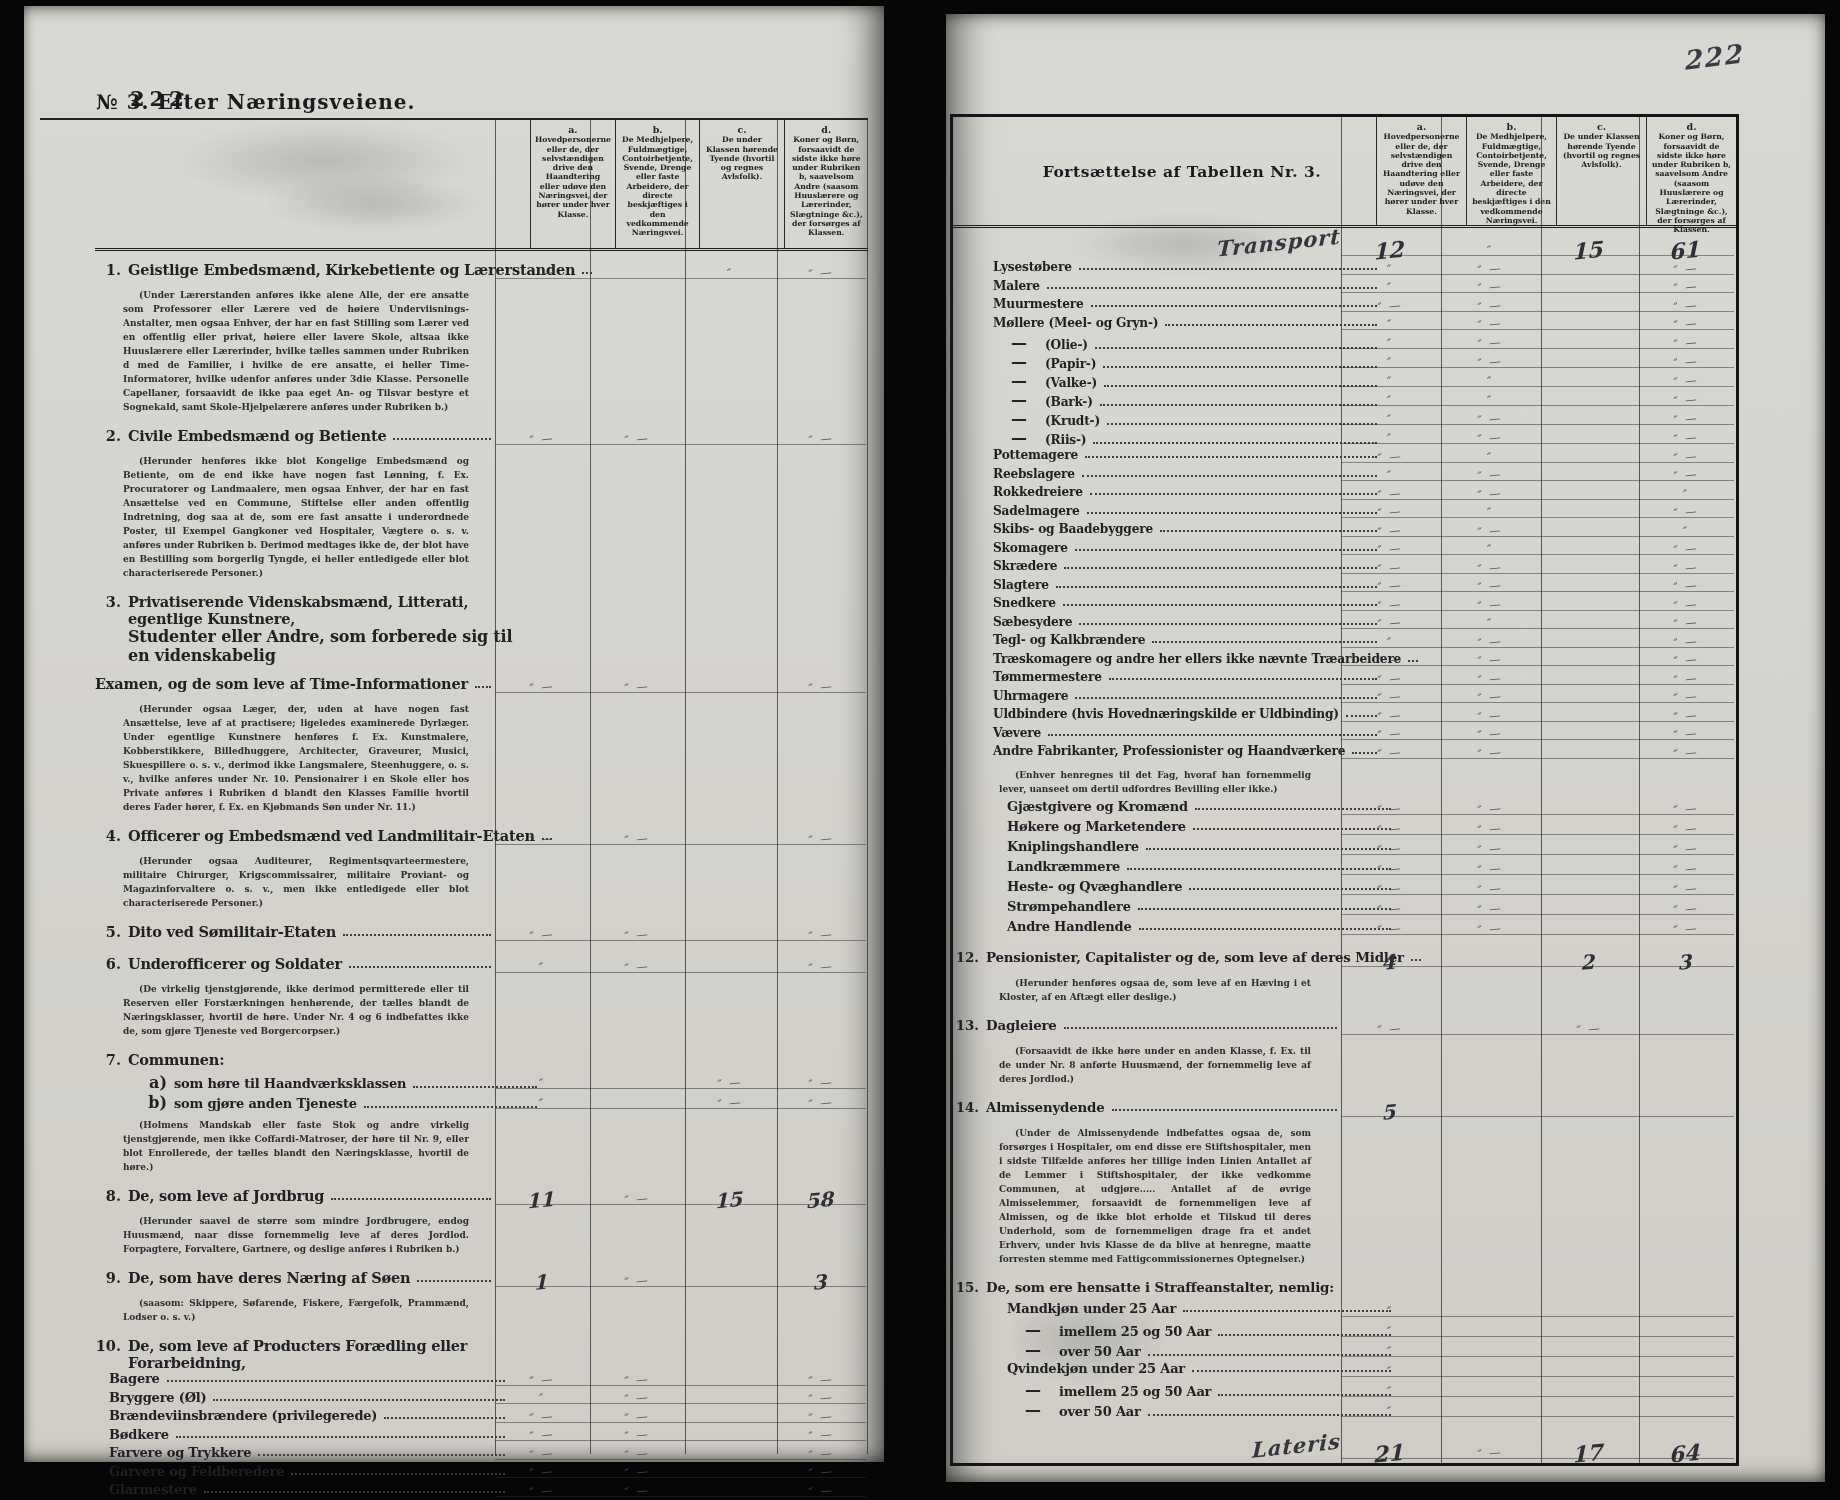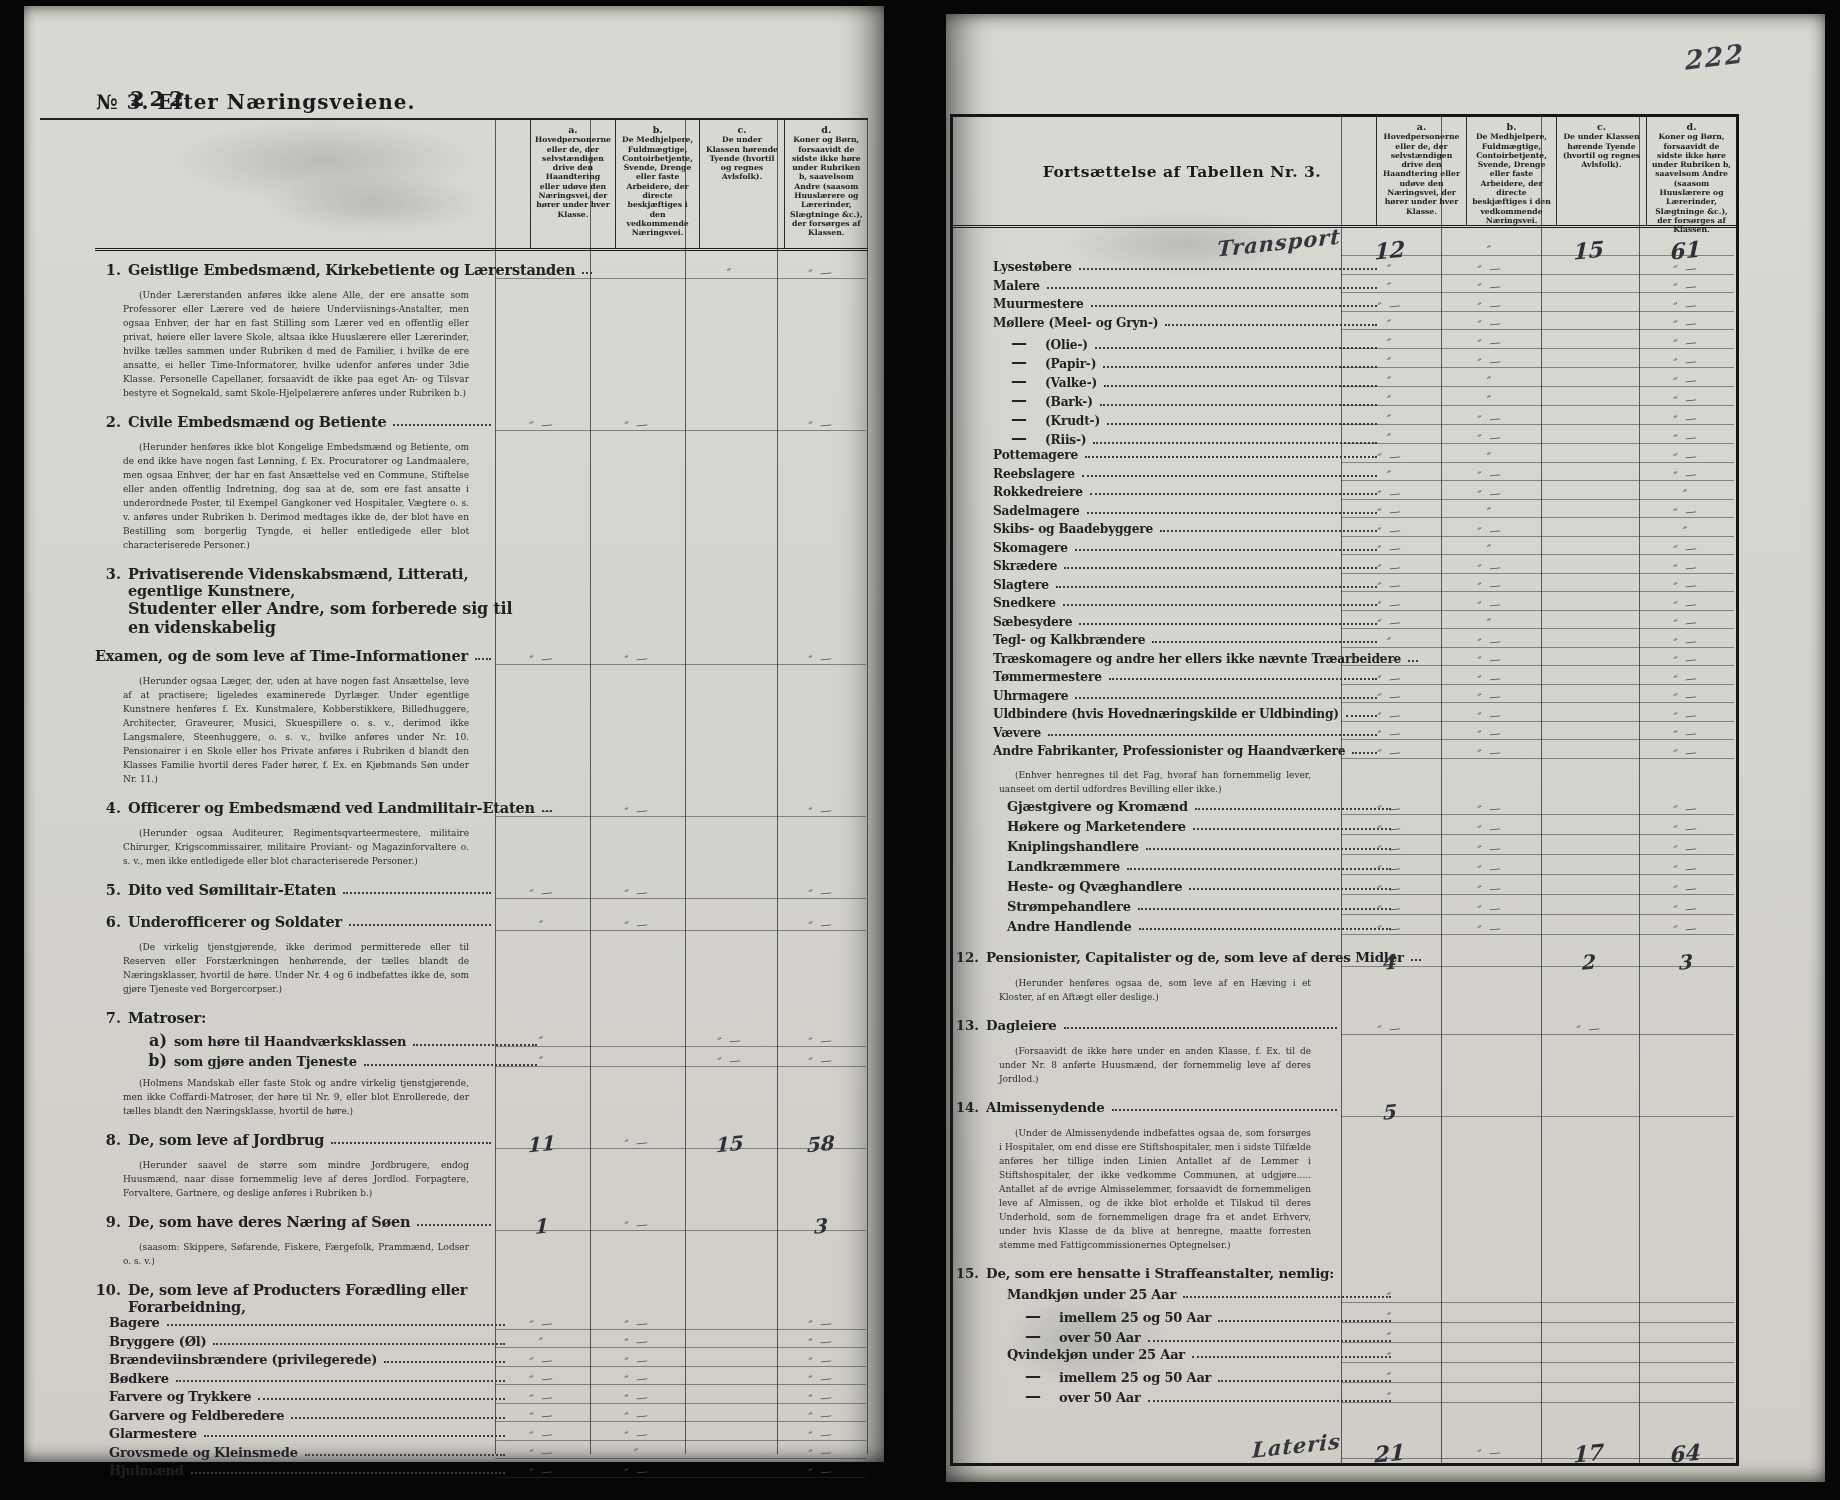--- a/index.html
+++ b/index.html
@@ -56,21 +56,21 @@
   .t-cont .lab{padding-left:33px;}
   .t-sub{min-height:20px;}
   #page-left  .t-sub .lab{padding-left:46px;}
   #page-right .t-sub .lab{padding-left:54px;}
   .t-sub .lbl{font-size:13px;}
   .t-trade{min-height:18.5px;}
   #page-left  .t-trade .lab{padding-left:14px;text-align:center;}
   #page-right .t-trade .lab{padding-left:40px;}
   .t-trade .lbl{font-size:13px;}
   #page-right .t-trade .lbl{font-size:12.2px;}
-  .t-note{text-align:justify;font-size:9px;line-height:14px;color:#2c2c31;margin:5px 0 3px;text-indent:16px;font-weight:400;}
+  .t-note{text-align:justify;font-size:9px;line-height:14px;color:#2c2c31;margin:5px 0 3px;text-indent:16px;font-weight:700;}
   #page-left  .t-note{width:346px;padding-left:28px;}
   #page-right .t-note{width:312px;padding-left:46px;}
   .t-hw{min-height:30px;margin-top:2px;}
   .t-hw:last-child{margin-top:auto;}
   .t-hw .lab{justify-content:flex-end;padding-right:10px;}
   .t-hw .lbl{font-style:italic;font-weight:700;font-size:21px;color:#34353d;transform:rotate(-6deg) skewX(-8deg);letter-spacing:1px;}
 
   .rowline{position:absolute;right:2px;bottom:4px;border-top:1px solid rgba(45,45,50,.5);}
   #page-left  .rowline{left:400px;}
   #page-right .rowline{left:388px;}
@@ -203,21 +203,21 @@
             </div>
             <div class="rowline"></div>
             <span class="val col-a hw-mark">″</span>
             <span class="val col-b hw-mark">″ —</span>
             <span class="val col-d hw-mark">″ —</span>
           </div>
           <div class="row t-note">(De virkelig tjenstgjørende, ikke derimod permitterede eller til Reserven eller Forstærkningen henhørende, der tælles blandt de Næringsklasser, hvortil de høre. Under Nr. 4 og 6 indbefattes ikke de, som gjøre Tjeneste ved Borgercorpser.)</div>
           <div class="row t-head">
             <div class="lab">
               <span class="num">7.</span>
-              <span class="lbl">Matroser:</span>
+              <span class="lbl">Communen:</span>
             </div>
           </div>
           <div class="row t-sub">
             <div class="lab">
               <span class="num">a)</span>
               <span class="lbl">som høre til Haandværksklassen</span>
               <span class="leader"></span>
             </div>
             <div class="rowline"></div>
             <span class="val col-a hw-mark">″</span>

